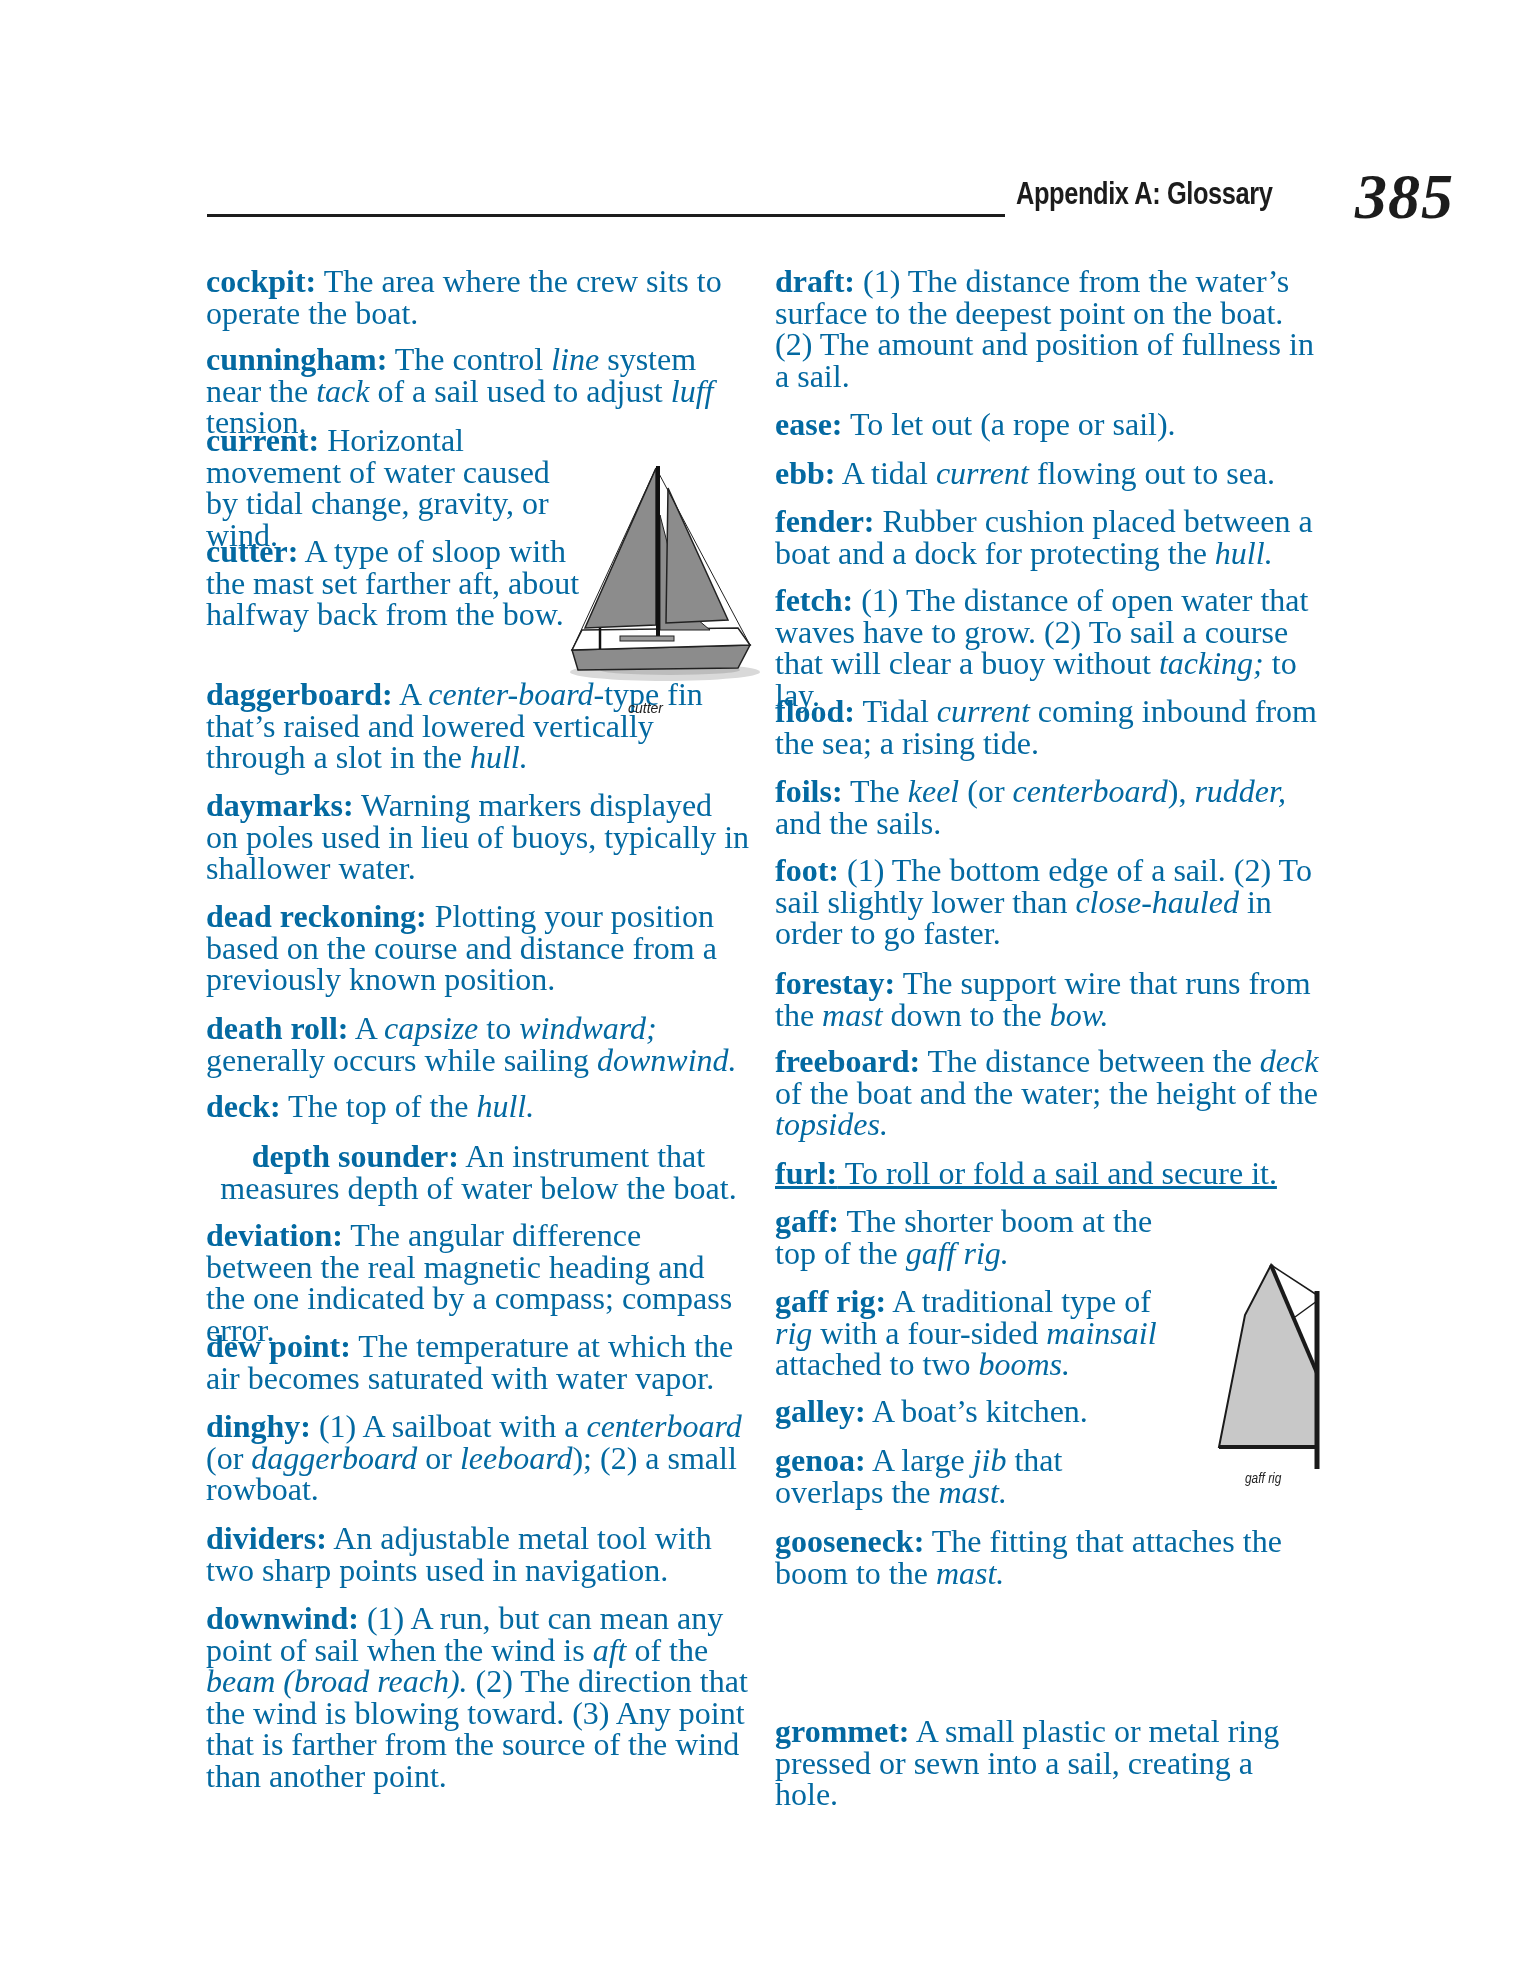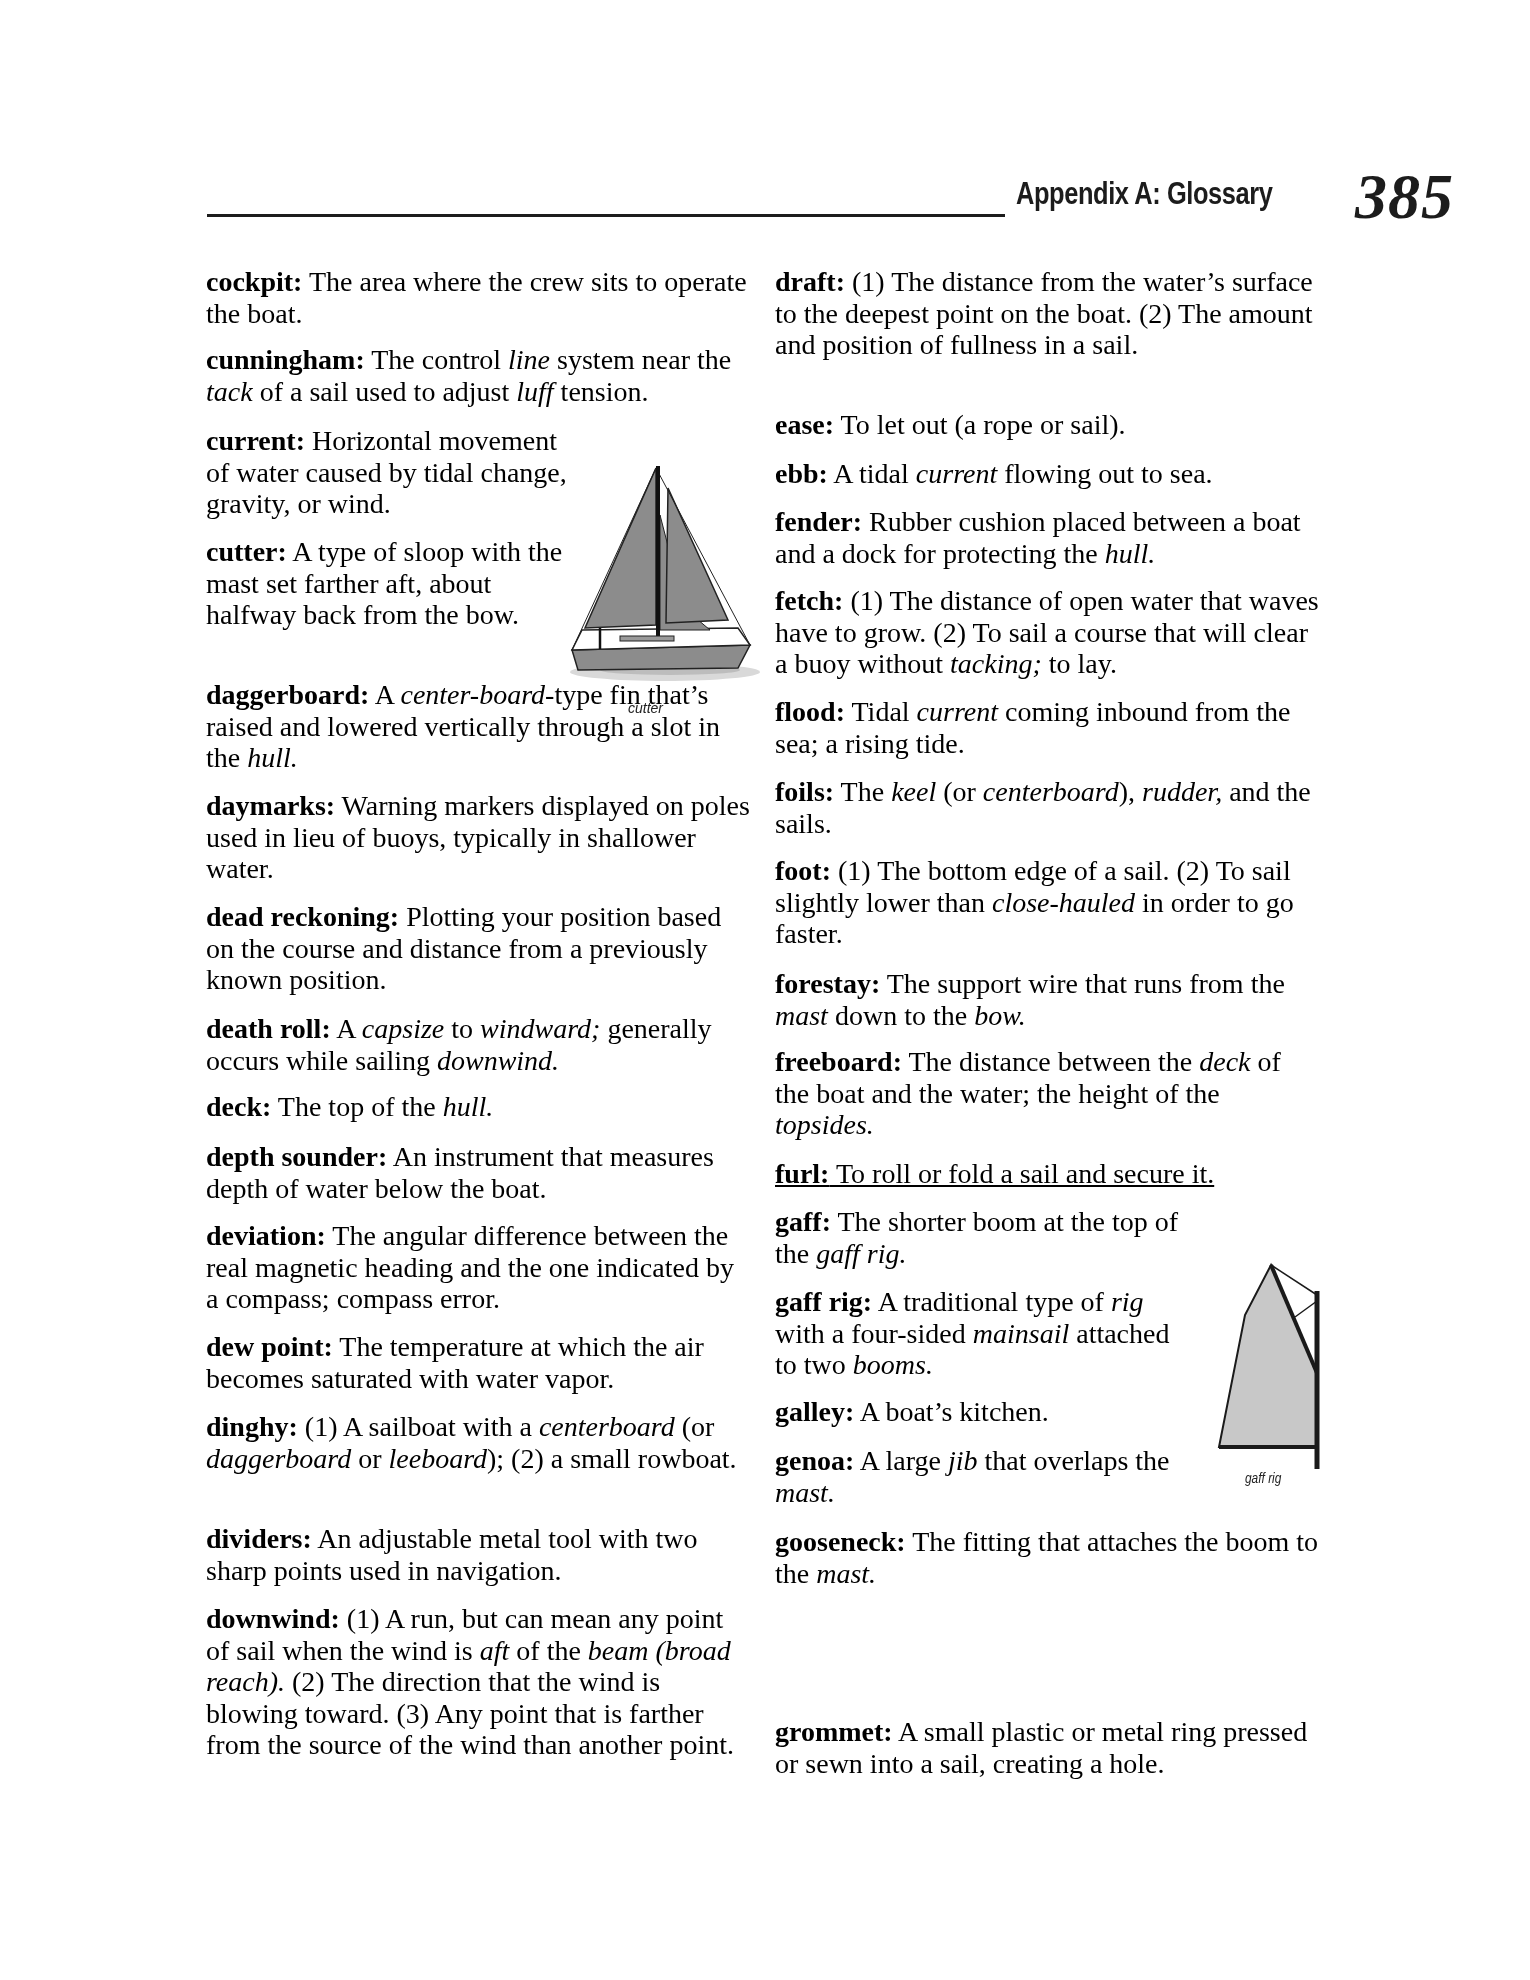--- a/index.html
+++ b/index.html
@@ -1,21 +1,21 @@
 <!DOCTYPE html>
 <html><head>
 <meta charset="utf-8">
 <style>
   html, body { margin: 0; padding: 0; background: #ffffff; }
   body { width: 1530px; height: 1980px; position: relative; overflow: hidden; color: #1c1c1c; }
   .page { position: absolute; left: 0; top: 0; width: 1530px; height: 1980px; }
   .rule { position: absolute; left: 207px; top: 214px; width: 798px; height: 3px; background: #1c1c1c; }
   .running-head { position: absolute; left: 1016px; top: 176px; font-family: "Liberation Sans", sans-serif; font-weight: bold; font-size: 31px; letter-spacing: -0.5px; transform: scaleX(0.82); transform-origin: left top; white-space: nowrap; color: #1c1c1c; }
   .page-number { position: absolute; left: 1355px; top: 160px; font-family: Liberation Serif, serif; font-style: italic; font-weight: bold; font-size: 64px; color: #1c1c1c; letter-spacing: 1px; white-space: nowrap; }
-  .entry { position: absolute; font-family: "Liberation Serif", serif; font-size: 28px; line-height: 31.5px; color: #000000; }
+  .entry { position: absolute; font-family: "Liberation Serif", serif; font-size: 32px; line-height: 31.5px; color: #0369a1; }
   .entry .term { font-weight: bold; }
   .entry em { font-style: italic; }
   .col-left { left: 206px; width: 545px; }
   .col-right { left: 775px; width: 545px; }
   .narrow-left { width: 380px; }
   .narrow-right { width: 420px; }
   .figure { position: absolute; }
   .caption { position: absolute; font-family: "Liberation Sans", sans-serif; font-style: italic; font-size: 14px; color: #222; white-space: nowrap; }
 </style>
 </head>
@@ -29,21 +29,21 @@
 
   <div class="entry col-left" style="top:266px;"><span class="term">cockpit:</span><span> The area where the crew sits to operate the boat.</span></div>
   <div class="entry col-left" style="top:344px;"><span class="term">cunningham:</span><span> The control <em>line</em> system near the <em>tack</em> of a sail used to adjust <em>luff</em> tension.</span></div>
   <div class="entry col-left narrow-left" style="top:425px;"><span class="term">current:</span><span> Horizontal movement of water caused by tidal change, gravity, or wind.</span></div>
   <div class="entry col-left narrow-left" style="top:536px;"><span class="term">cutter:</span><span> A type of sloop with the mast set farther aft, about halfway back from the bow.</span></div>
   <div class="entry col-left" style="top:679px;"><span class="term">daggerboard:</span><span> A <em>center-board</em>-type fin that’s raised and lowered vertically through a slot in the <em>hull.</em></span></div>
   <div class="entry col-left" style="top:790px;"><span class="term">daymarks:</span><span> Warning markers displayed on poles used in lieu of buoys, typically in shallower water.</span></div>
   <div class="entry col-left" style="top:901px;"><span class="term">dead reckoning:</span><span> Plotting your position based on the course and distance from a previously known position.</span></div>
   <div class="entry col-left" style="top:1013px;"><span class="term">death roll:</span><span> A <em>capsize</em> to <em>windward;</em> generally occurs while sailing <em>downwind.</em></span></div>
   <div class="entry col-left" style="top:1091px;"><span class="term">deck:</span><span> The top of the <em>hull.</em></span></div>
-  <div class="entry col-left" style="top:1141px;"><span class="term">depth sounder:</span><span> An instrument that measures depth of water below the boat.</span></div>
+  <div class="entry col-left" style="top:1141px;text-align:center;"><span class="term">depth sounder:</span><span> An instrument that measures depth of water below the boat.</span></div>
   <div class="entry col-left" style="top:1220px;"><span class="term">deviation:</span><span> The angular difference between the real magnetic heading and the one indicated by a compass; compass error.</span></div>
   <div class="entry col-left" style="top:1331px;"><span class="term">dew point:</span><span> The temperature at which the air becomes saturated with water vapor.</span></div>
   <div class="entry col-left" style="top:1411px;"><span class="term">dinghy:</span><span> (1) A sailboat with a <em>centerboard</em> (or <em>daggerboard</em> or <em>leeboard</em>); (2) a small rowboat.</span></div>
   <div class="entry col-left" style="top:1523px;"><span class="term">dividers:</span><span> An adjustable metal tool with two sharp points used in navigation.</span></div>
   <div class="entry col-left" style="top:1603px;"><span class="term">downwind:</span><span> (1) A run, but can mean any point of sail when the wind is <em>aft</em> of the <em>beam (broad reach).</em> (2) The direction that the wind is blowing toward. (3) Any point that is farther from the source of the wind than another point.</span></div>
 
   <svg class="figure" style="left:560px; top:460px;" width="200" height="225" viewBox="0 0 200 225">
     <ellipse cx="105" cy="212" rx="95" ry="9" fill="#d9d9d9"></ellipse>
     <ellipse cx="110" cy="210" rx="70" ry="5" fill="#bdbdbd"></ellipse>
 

